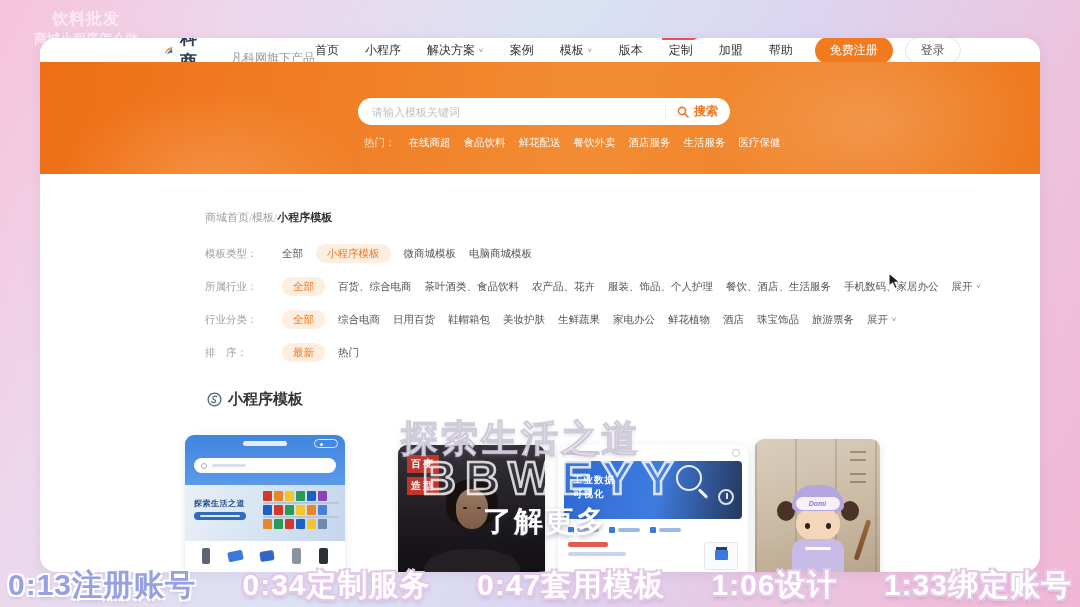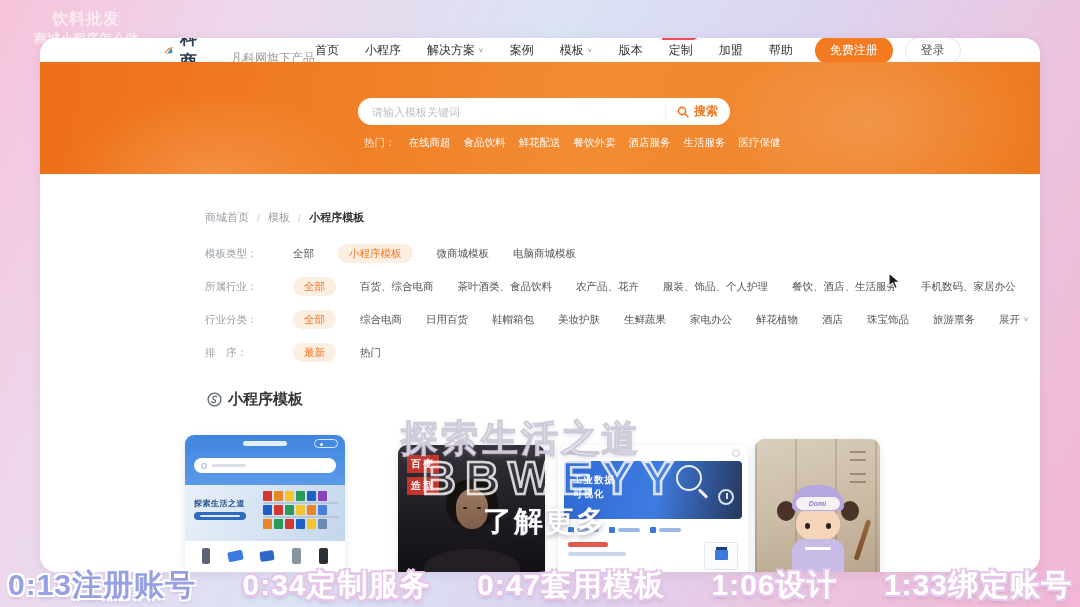--- a/index.html
+++ b/index.html
@@ -46,24 +46,24 @@
     display:flex;align-items:center;padding:0 12px 0 14px;z-index:2;}
   .search input{flex:1;border:none;outline:none;font-size:11px;color:#333;background:transparent;}
   .search input::placeholder{color:#c0c0c0;}
   .search-btn{display:flex;align-items:center;gap:5px;color:#f2751c;font-size:12px;font-weight:bold;
     padding-left:11px;border-left:1px solid #efefef;height:16px;cursor:pointer;background:none;border-top:none;border-right:none;border-bottom:none;}
   .hot{position:absolute;left:324px;top:74px;display:flex;gap:13px;font-size:10.5px;color:rgba(255,255,255,.95);z-index:2;}
   .hot .hot-label{color:rgba(255,255,255,.8);}
   .hot span{white-space:nowrap;cursor:pointer;}
 
   
-  .bc{margin:36px 0 18px 165px;display:flex;align-items:center;gap:8px;font-size:11px;color:#9aa0a6;}
+  .bc{margin:36px 0 18px 165px;display:flex;align-items:center;gap:0;font-size:11px;color:#9aa0a6;}
   .bc .sep{color:#ccc;}
   .bc .cur{color:#333;font-weight:bold;}
-  .frow{display:flex;align-items:center;gap:24px;margin:12px 0 0 165px;width:676px;font-size:10.5px;color:#555;height:21px;}
+  .frow{display:flex;align-items:center;gap:13px;margin:12px 0 0 165px;width:676px;font-size:10.5px;color:#555;height:21px;}
   .flabel{color:#9aa0a6;width:64px;flex-shrink:0;}
   .opt{white-space:nowrap;cursor:pointer;}
   .pill{background:#fdeee2;color:#f27720;padding:2.5px 11px;border-radius:999px;}
   .expand{margin-left:auto;color:#666;display:flex;align-items:center;gap:3px;cursor:pointer;white-space:nowrap;}
 
   .sec-title{margin:27px 0 0 167px;display:flex;align-items:center;gap:6px;font-size:15px;font-weight:bold;color:#333;}
 
   
   .cards{position:relative;margin-top:26px;height:150px;}
   .tcard{position:absolute;border-radius:9px;overflow:hidden;cursor:pointer;box-shadow:0 2px 8px rgba(40,60,90,.12);}

